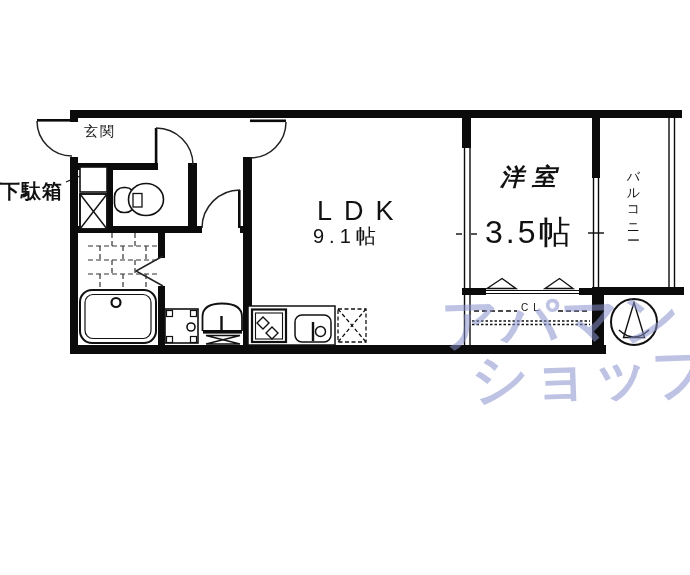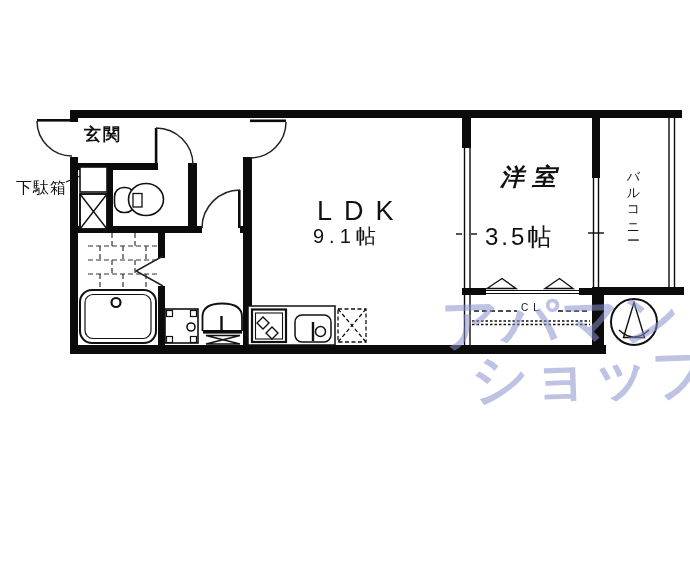--- a/index.html
+++ b/index.html
@@ -1,25 +1,25 @@
 <!DOCTYPE html>
 <html><head>
 <meta charset="utf-8">
 <style>
   html,body{margin:0;padding:0;background:#fff;}
   #stage{position:relative;width:690px;height:575px;background:#ffffff;overflow:hidden;
          font-family:"Liberation Sans","DejaVu Sans",sans-serif;color:#111;}
   #plan-svg{position:absolute;left:0;top:0;}
   .lbl{position:absolute;white-space:nowrap;color:#111;}
-  .lbl-genkan{left:84px;top:123px;font-size:17px;letter-spacing:2px;font-weight:700;}
-  .lbl-getabako{left:16px;top:178px;font-size:16px;letter-spacing:1px;font-weight:400;}
+  .lbl-genkan{left:84px;top:123px;font-size:14px;letter-spacing:2px;font-weight:400;}
+  .lbl-getabako{left:0;top:178px;font-size:20px;letter-spacing:1px;font-weight:700;}
   .lbl-ldk{left:317px;top:196px;font-size:27px;letter-spacing:12px;font-weight:400;}
   .lbl-ldk-size{left:313px;top:223px;font-size:20px;letter-spacing:5px;font-weight:500;}
   .lbl-yo{left:500px;top:161px;font-size:24px;letter-spacing:8px;font-weight:600;font-style:italic;}
-  .lbl-yo-size{left:485px;top:221px;font-size:24px;letter-spacing:3px;font-weight:500;}
+  .lbl-yo-size{left:485px;top:211px;font-size:32px;letter-spacing:3px;font-weight:500;}
   .lbl-balcony{left:624px;top:162px;font-size:13px;letter-spacing:3px;writing-mode:vertical-rl;font-weight:500;}
   .lbl-cl{left:521px;top:302px;font-size:10px;letter-spacing:5px;font-weight:500;}
   .wm{position:absolute;font-size:57px;font-weight:bold;color:rgba(136,146,205,0.55);
       letter-spacing:2px;white-space:nowrap;pointer-events:none;}
   .wm1{left:441px;top:284px;transform:rotate(-2deg);}
   .wm2{left:471px;top:338px;transform:rotate(-2deg);}
 </style>
 </head>
 <body>
 

